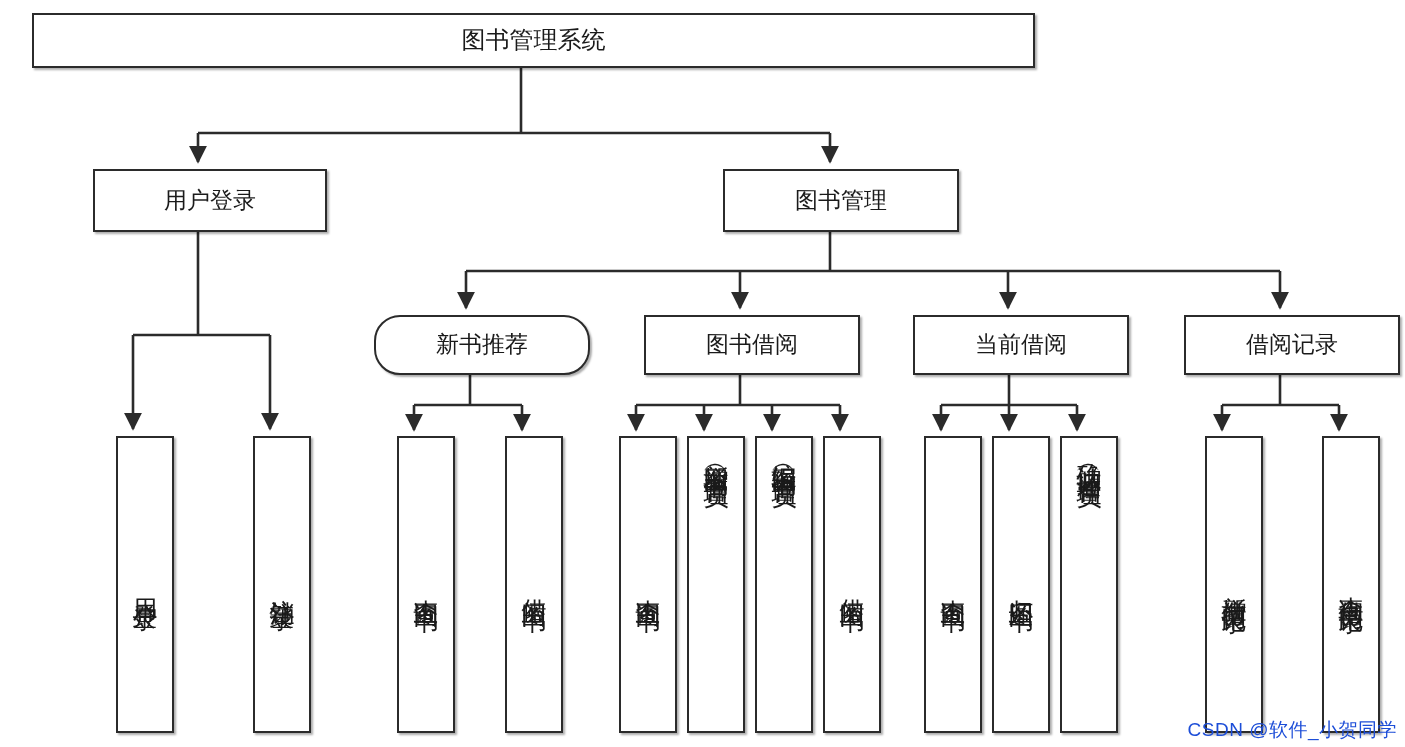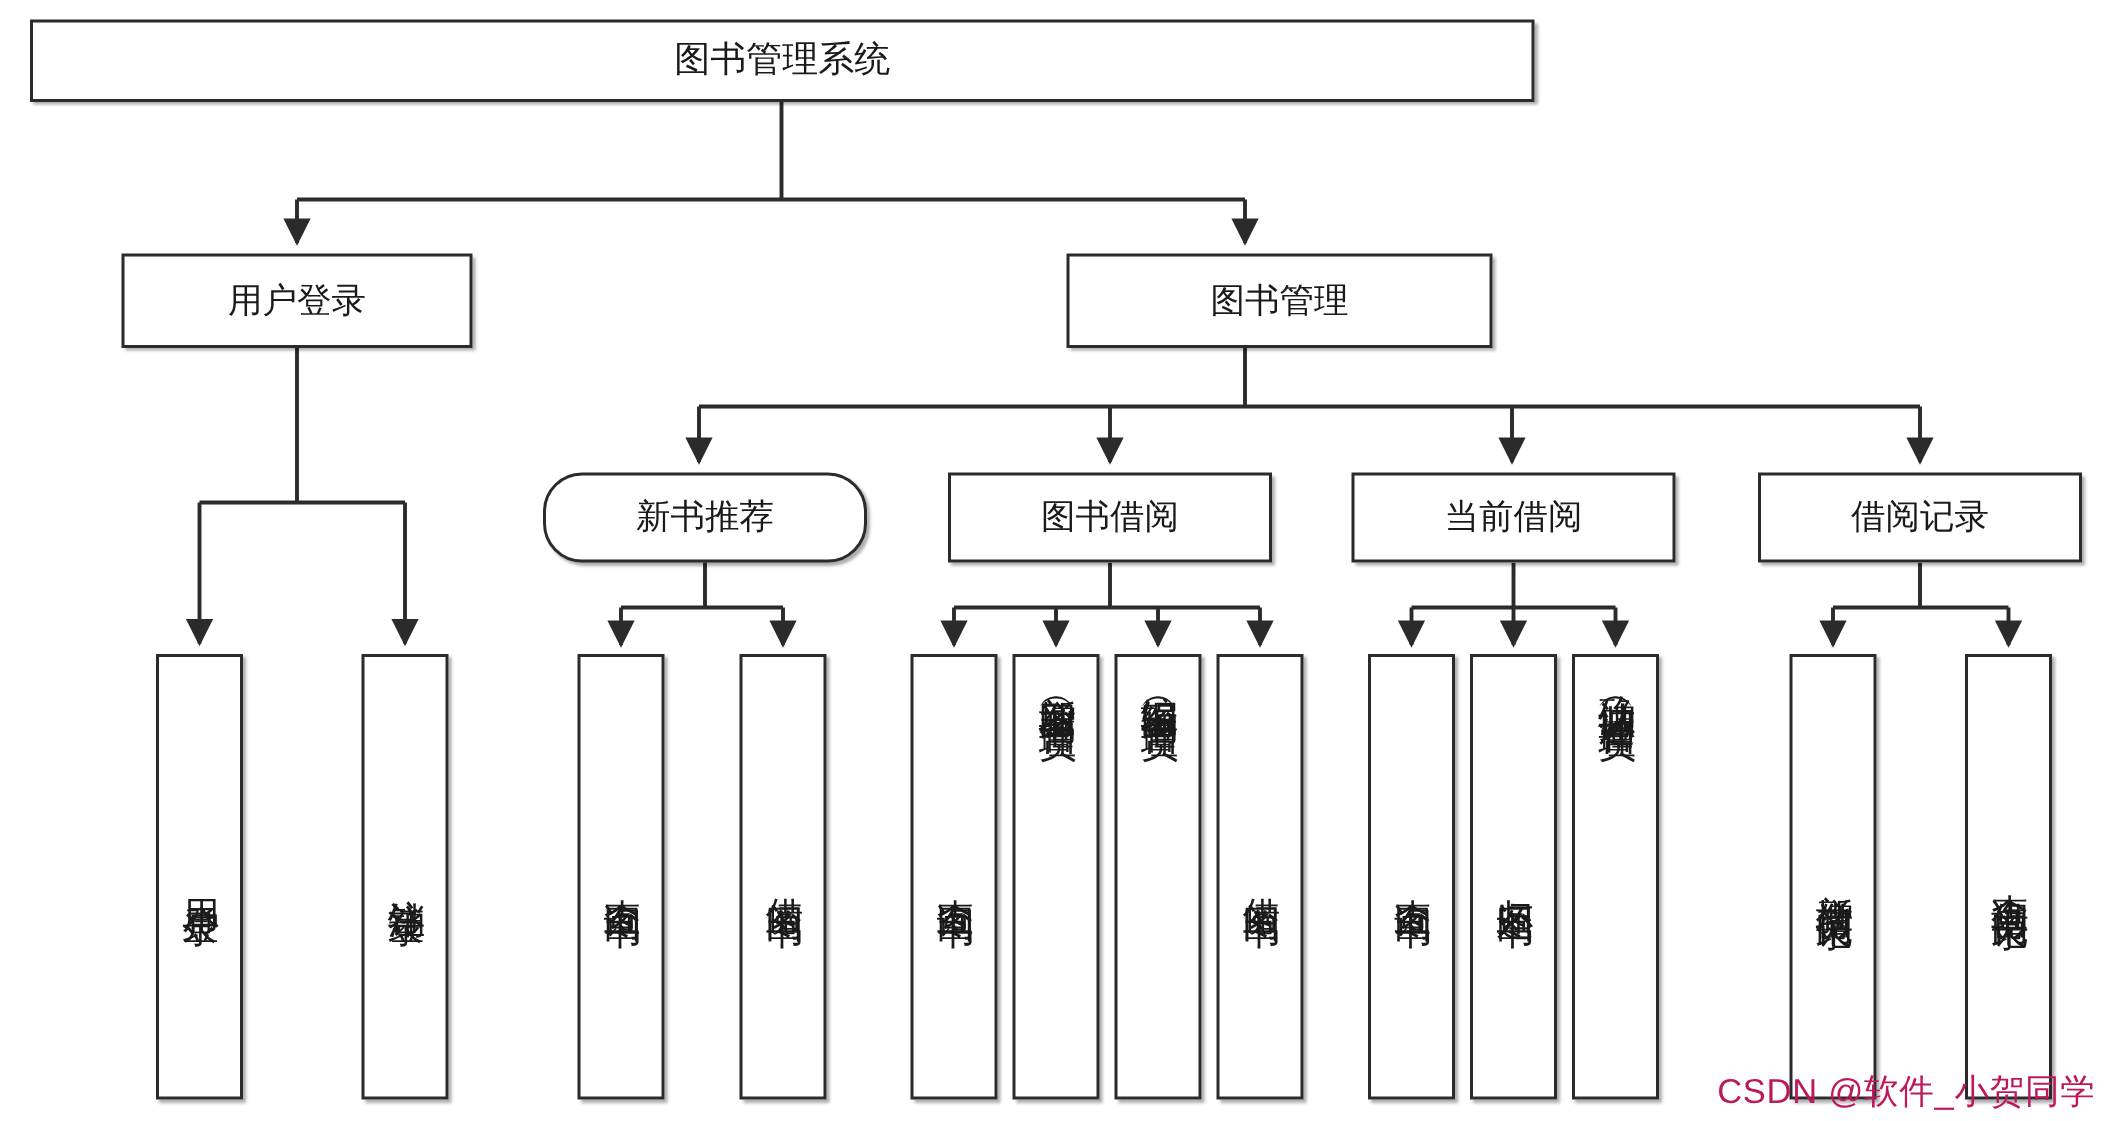--- a/index.html
+++ b/index.html
@@ -30,20 +30,21 @@
   .node {
     position: absolute;
     box-sizing: border-box;
     background: #ffffff;
     border: 2px solid #2b2b2b;
     box-shadow: 2px 2px 2px rgba(0,0,0,0.32);
     display: flex;
     align-items: center;
     justify-content: center;
     color: #1a1a1a;
+    margin-left: 12px;
   }
   .node .label {
     display: block;
     text-align: center;
     line-height: 1.12;
     white-space: nowrap;
   }
   
   .node.horiz .label {
     font-size: 23px;
@@ -71,22 +72,22 @@
   .node.vert.top {
     align-items: flex-start;
   }
   .node.vert.top .label {
     margin-top: 6px;
   }
   .watermark {
     position: absolute;
     right: 8px;
     bottom: 4px;
-    font-size: 23px;
-    color: #be185d;
+    font-size: 19px;
+    color: #1d4ed8;
     letter-spacing: 0.5px;
     white-space: nowrap;
   }
 </style>
 </head>
 <body>
 
 <div id="canvas">
 
   <svg id="wires" viewBox="0 0 1405 747">
@@ -140,21 +141,21 @@
   </svg>
 
   <div class="node root horiz" style="left:20px; top:13px; width:1003px; height:55px;">
     <span class="label">图书管理系统</span>
   </div>
 
   <div class="node horiz" style="left:81px; top:169px; width:234px; height:63px;">
     <span class="label">用户登录</span>
   </div>
 
-  <div class="node horiz" style="left:711px; top:169px; width:284px; height:63px;">
+  <div class="node horiz" style="left:711px; top:169px; width:236px; height:63px;">
     <span class="label">图书管理</span>
   </div>
 
   <div class="node horiz" style="left:362px; top:315px; width:216px; height:60px;border-radius:26px;">
     <span class="label">新书推荐</span>
   </div>
 
   <div class="node horiz" style="left:901px; top:315px; width:216px; height:60px;">
     <span class="label">当前借阅</span>
   </div>

